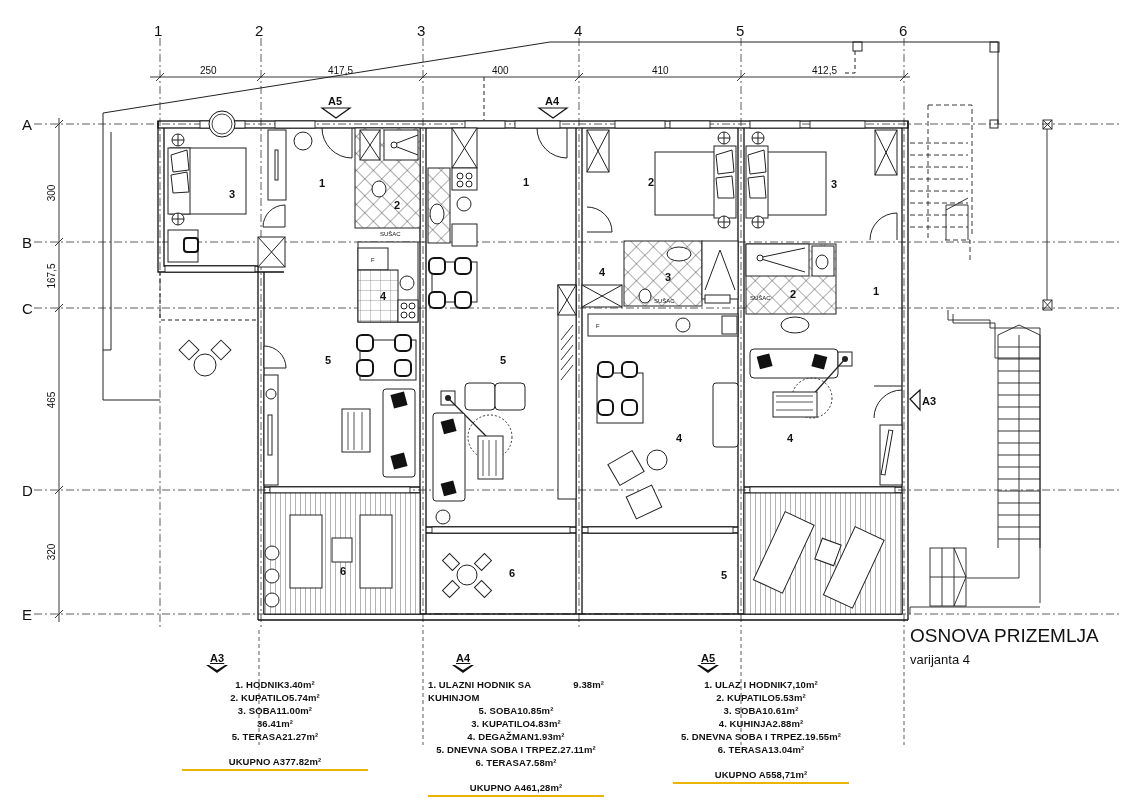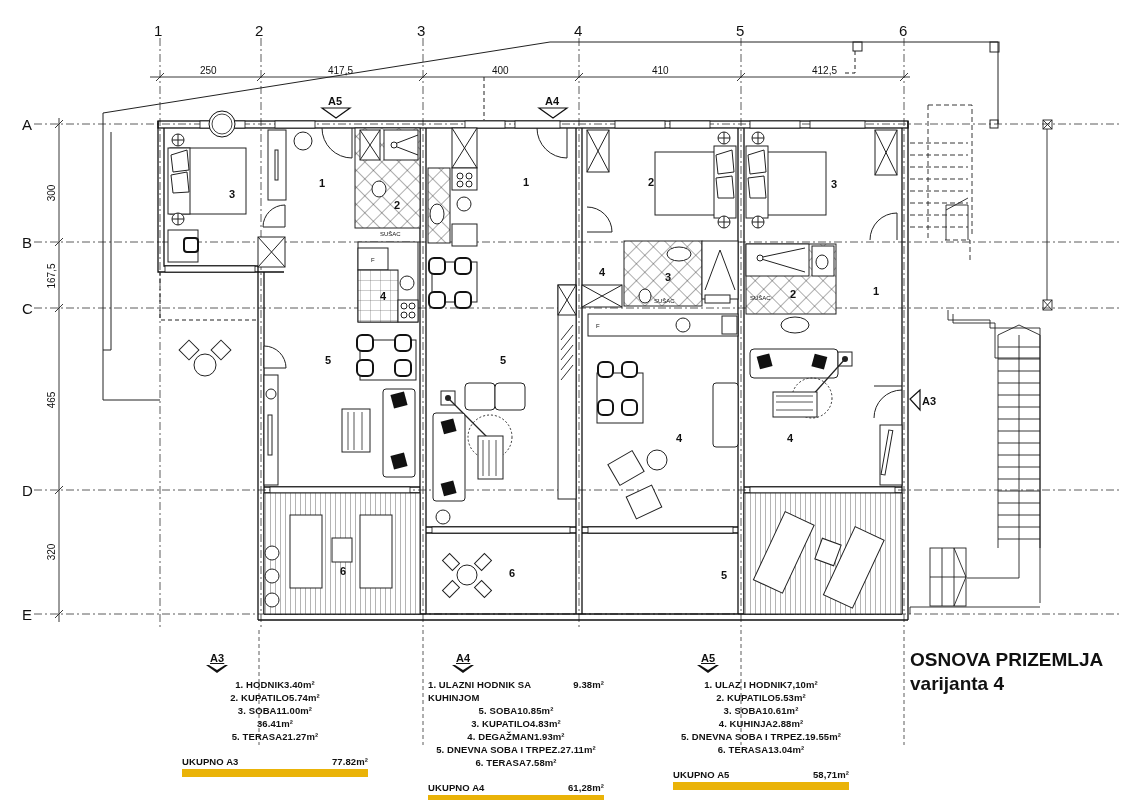--- a/index.html
+++ b/index.html
@@ -15,25 +15,25 @@
 
   .legend { position: absolute; font-size: 9.5px; font-weight: bold; line-height: 13px;
             font-family: "Liberation Sans", sans-serif; letter-spacing: 0.1px; }
   .legend .head { position: relative; text-align: left; height: 26px; }
   .legend .head .lbl { position: absolute; top: 0; font-size: 11px; text-decoration: underline; }
   .legend .head .tri { position: absolute; top: 13px; width: 0; height: 0;
         border-left: 11px solid transparent; border-right: 11px solid transparent; border-top: 8px solid #111; }
   .legend .head .tri::after { content: ""; position: absolute; left: -8px; top: -8px; width: 0; height: 0;
         border-left: 8px solid transparent; border-right: 8px solid transparent; border-top: 5px solid #fff; }
   .legend .row { display: flex; justify-content: center; }
-  .legend .total { display: flex; justify-content: space-between; margin-top: 12px;
-                   border-bottom: 8px solid #eab308; padding-bottom: 1px; }
-
-  .title-block { position: absolute; left: 910px; top: 648px; font-weight: bold; }
-  .title-block div { font-size: 19px; line-height: 24px; }
+  .legend .total { display: flex; justify-content: center; margin-top: 12px;
+                   border-bottom: 2px solid #eab308; padding-bottom: 1px; }
+
+  .title-block { position: absolute; left: 910px; top: 624px; font-weight: normal; }
+  .title-block div { font-size: 13px; line-height: 24px; }
   .title-block .t1 { font-size: 19px; }
 </style>
 </head>
 <body>
 
 <svg class="plan" width="1132" height="800" viewBox="0 0 1132 800" xmlns="http://www.w3.org/2000/svg">
   <defs>
     <pattern id="tiles" width="12" height="12" patternUnits="userSpaceOnUse" patternTransform="rotate(45)">
       <rect width="12" height="12" fill="#fff"></rect>
       <path d="M0 0 H12 M0 0 V12" stroke="#333" stroke-width="0.8"></path>

